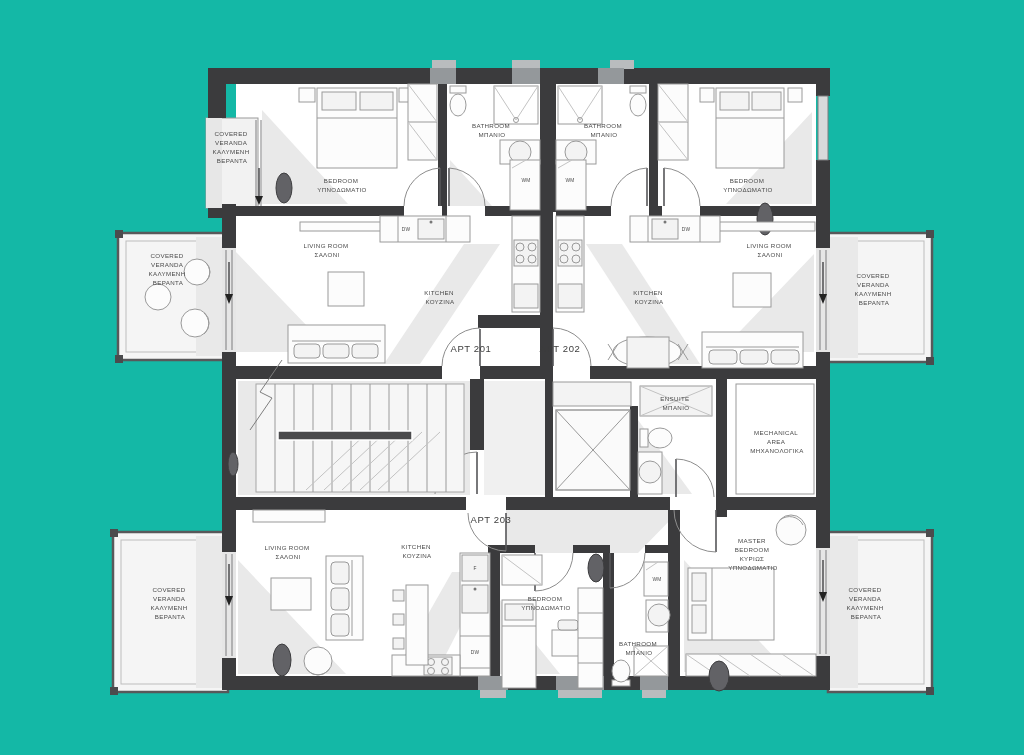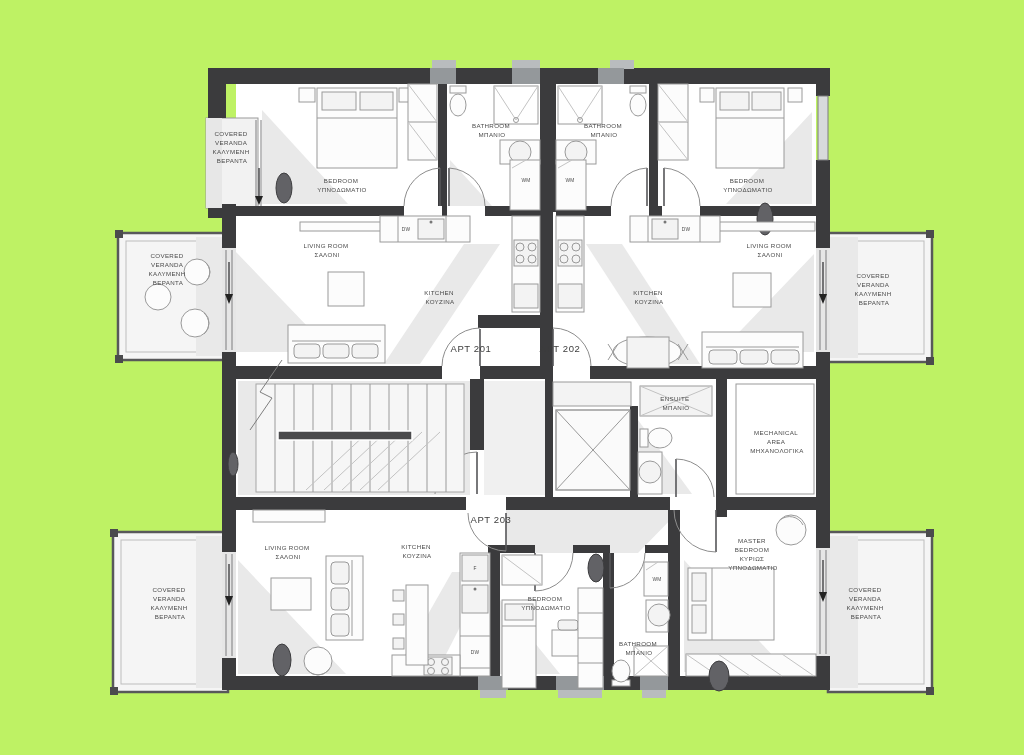--- a/index.html
+++ b/index.html
@@ -1,16 +1,16 @@
 <!DOCTYPE html>
 <html><head>
 <meta charset="utf-8">
 <style>
   html,body{margin:0;padding:0;background:#ffffff;}
-  .canvas{width:1024px;height:755px;position:relative;background:#bef264;overflow:hidden;}
+  .canvas{width:1024px;height:755px;position:relative;background:#14b8a6;overflow:hidden;}
   svg{display:block;font-family:"Liberation Sans",sans-serif;}
   .wall{fill:#3b3b3d;}
   .wallwin{fill:#94989b;}
   .sill{fill:#b9bcbe;}
   .shadow{fill:#e9e9e9;}
   .vfloor{fill:#f5f5f5;stroke:#58585a;stroke-width:2.5;}
   .vinner{fill:none;stroke:#bdbdbd;stroke-width:1;}
   .furn{fill:#fcfcfc;stroke:#9a9a9a;stroke-width:1;}
   .furn2{fill:#f3f3f3;stroke:#9a9a9a;stroke-width:1;}
   .ln{stroke:#9a9a9a;fill:none;stroke-width:1;}

